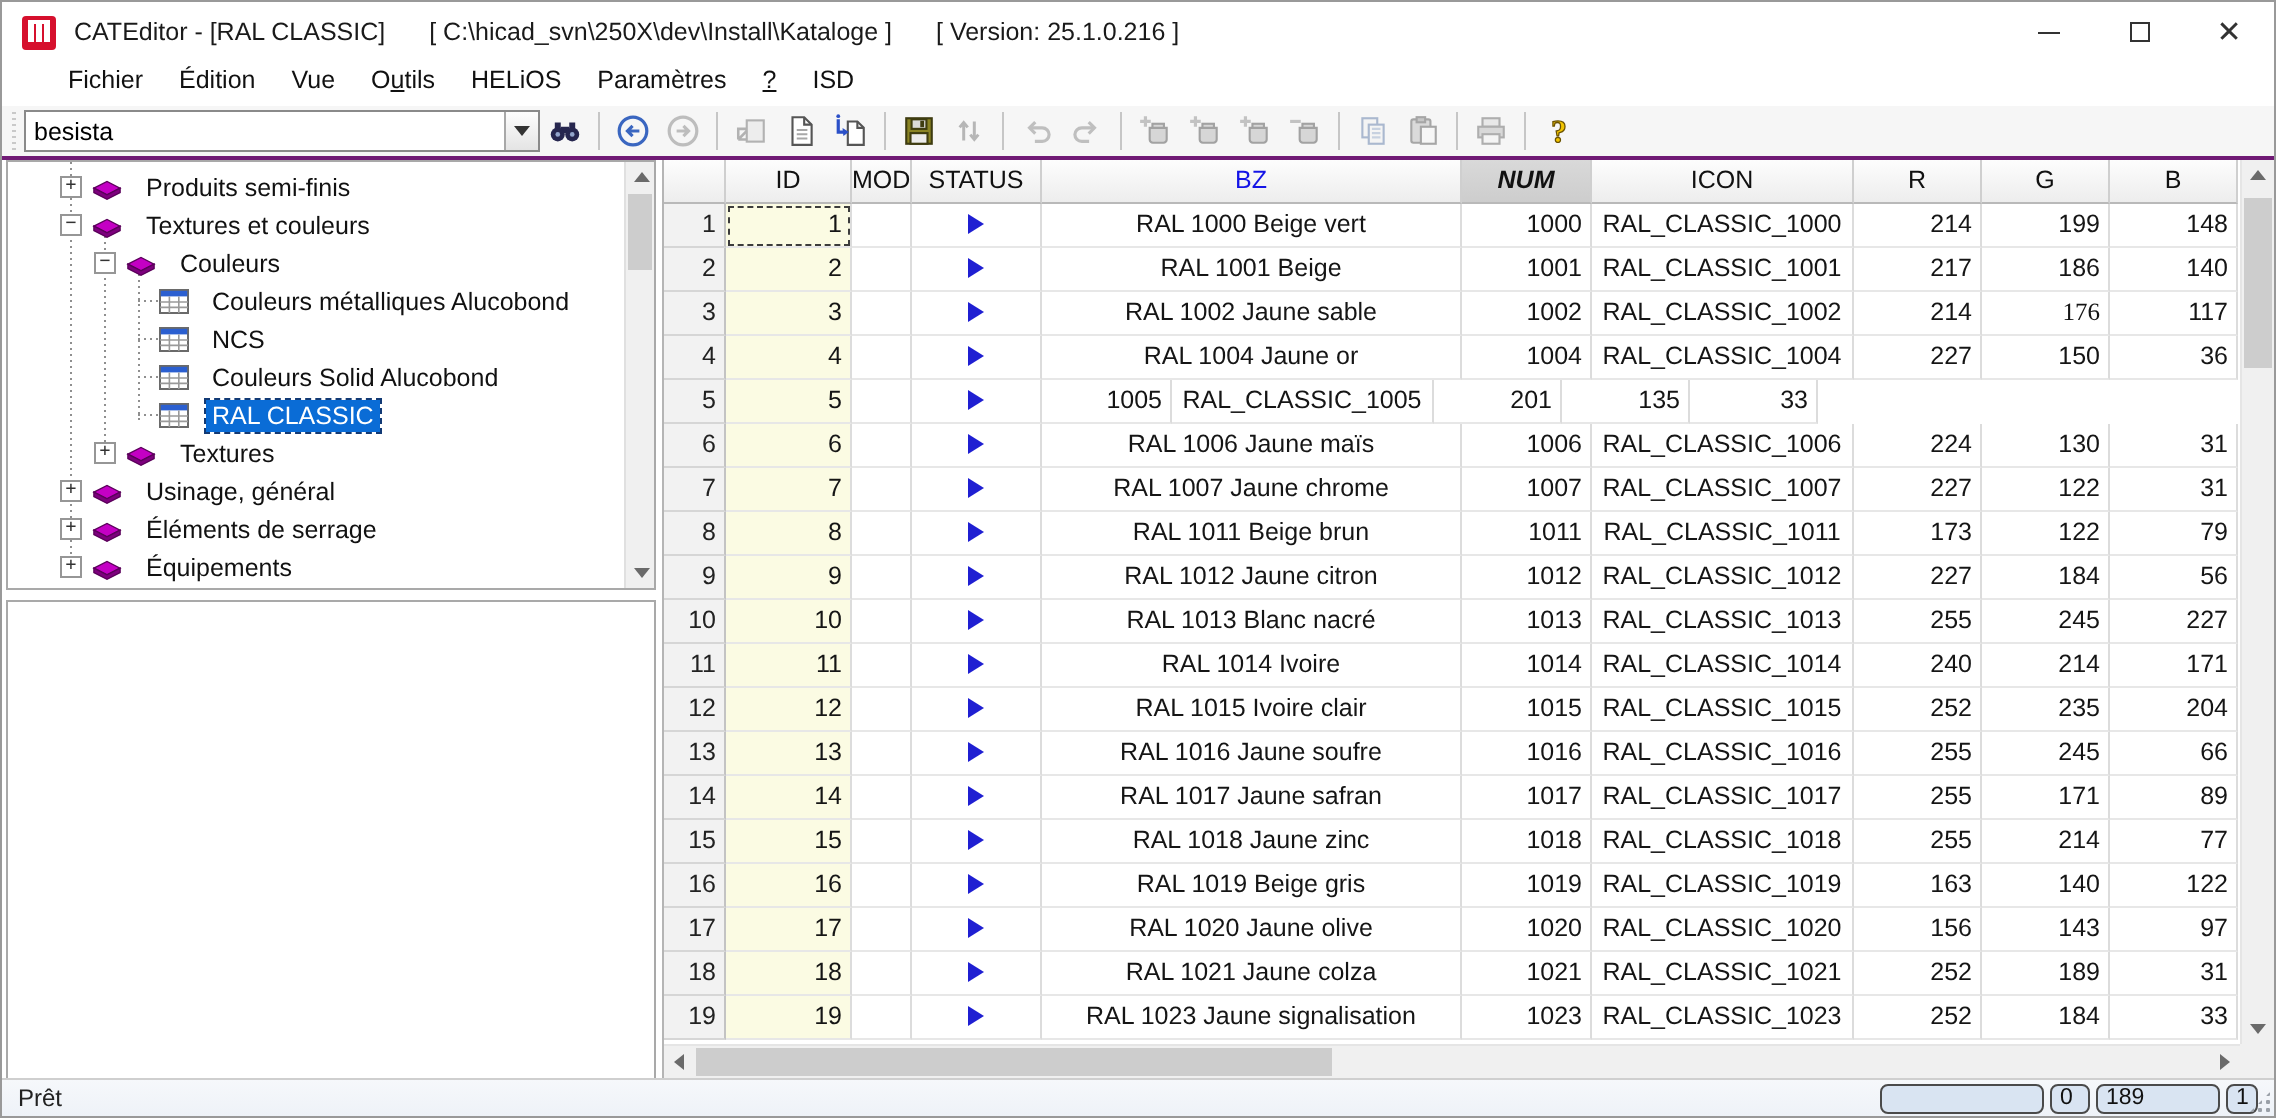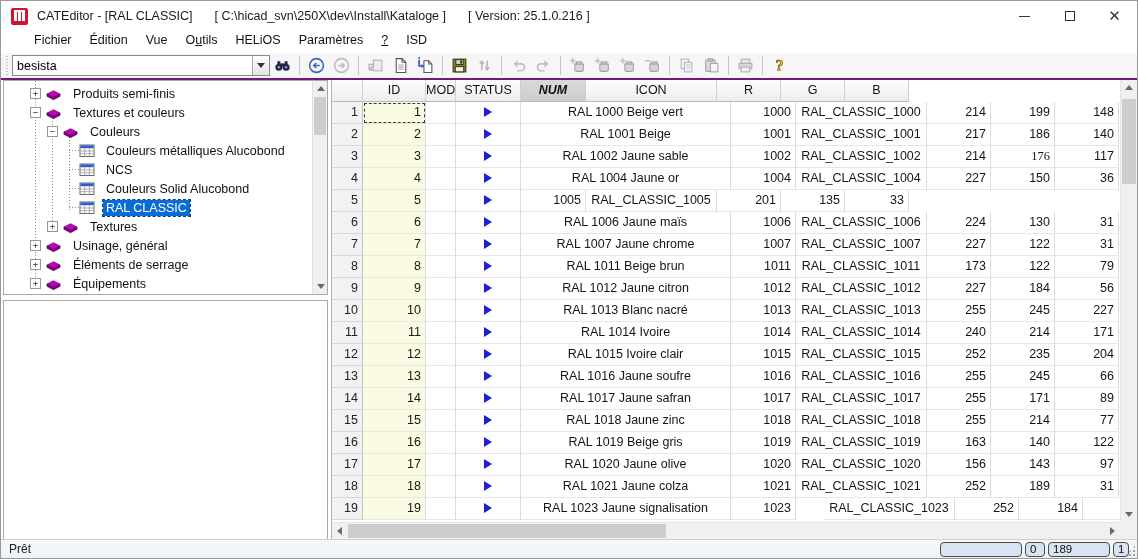--- a/index.html
+++ b/index.html
@@ -407,20 +407,21 @@
       <div class="lowerpane"></div>
     </div>
 
     <div class="tablewrap">
       <div class="grid" id="grid">
           <div class="hrow">
             <div class="hcell" style="width: 31px;"></div>
             <div class="hcell" style="width: 63px;">ID</div>
             <div class="hcell" style="width: 30px;">MOD</div>
             <div class="hcell" style="width: 65px;">STATUS</div>
+            <div class="hcell h-bz" style="width: 210px;">BZ</div>
             <div class="hcell h-sel" style="width: 65px;">NUM</div>
             <div class="hcell" style="width: 131px;">ICON</div>
             <div class="hcell" style="width: 64px;">R</div>
             <div class="hcell" style="width: 64px;">G</div>
             <div class="hcell" style="width: 64px;">B</div>
           </div>
           <div class="grow">
             <div class="gcell al-r rownum" style="width: 31px;">1</div>
             <div class="gcell al-r idcell focus" style="width: 63px;">1</div>
             <div class="gcell al-l" style="width: 30px;"></div>
@@ -635,21 +636,21 @@
             <div class="gcell al-r" style="width: 64px;">189</div>
             <div class="gcell al-r" style="width: 64px;">31</div>
           </div>
           <div class="grow">
             <div class="gcell al-r rownum" style="width: 31px;">19</div>
             <div class="gcell al-r idcell" style="width: 63px;">19</div>
             <div class="gcell al-l" style="width: 30px;"></div>
             <div class="gcell al-c" style="width: 65px;"><span class="playtri"></span></div>
             <div class="gcell al-l" style="width: 210px;">RAL 1023 Jaune signalisation</div>
             <div class="gcell al-r" style="width: 65px;">1023</div>
-            <div class="gcell al-l" style="width: 131px; margin-left: 28px;">RAL_CLASSIC_1023</div>
+            <div class="gcell al-l" style="width: 131px;">RAL_CLASSIC_1023</div>
             <div class="gcell al-r" style="width: 64px;">252</div>
             <div class="gcell al-r" style="width: 64px;">184</div>
             <div class="gcell al-r" style="width: 64px;">33</div>
           </div>
         </div>
       <div class="vscroll">
         <span class="sarrow up">
             <i></i>
           </span>
         <span class="vthumb"></span>

